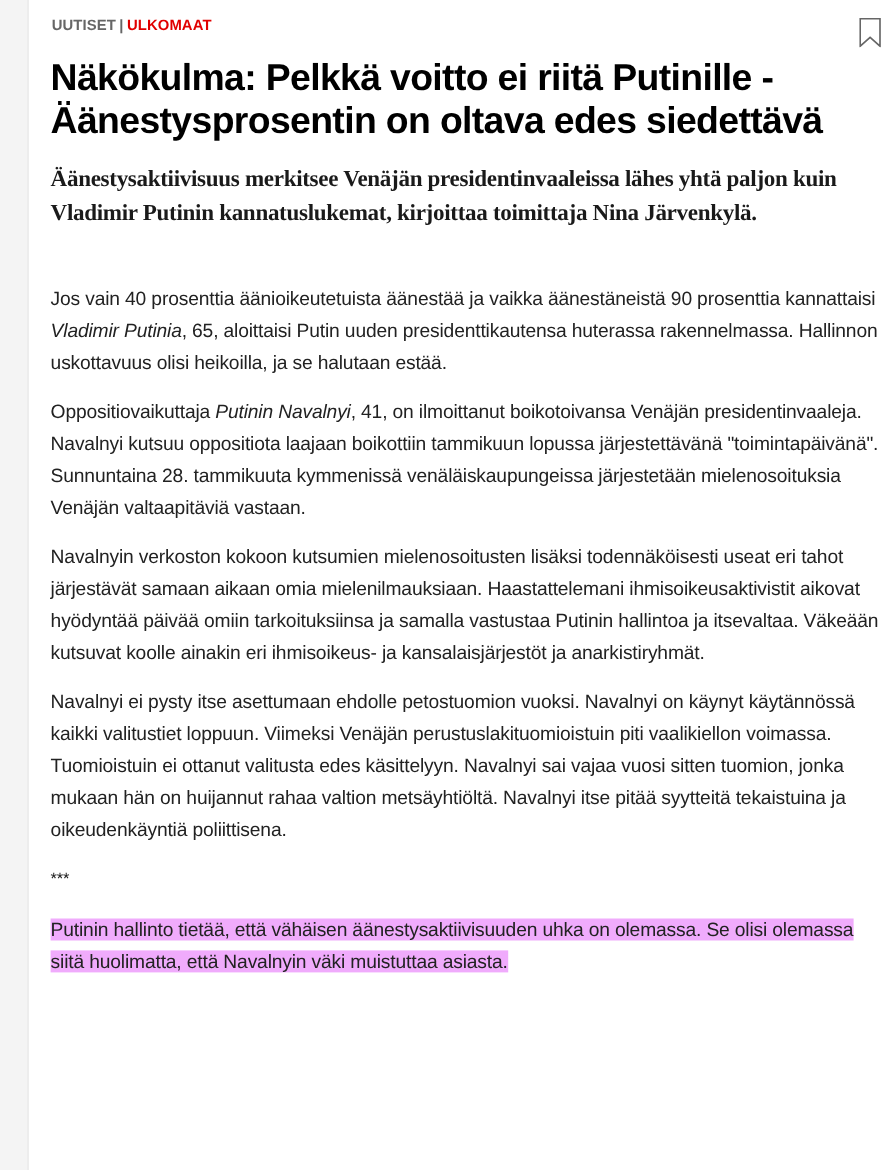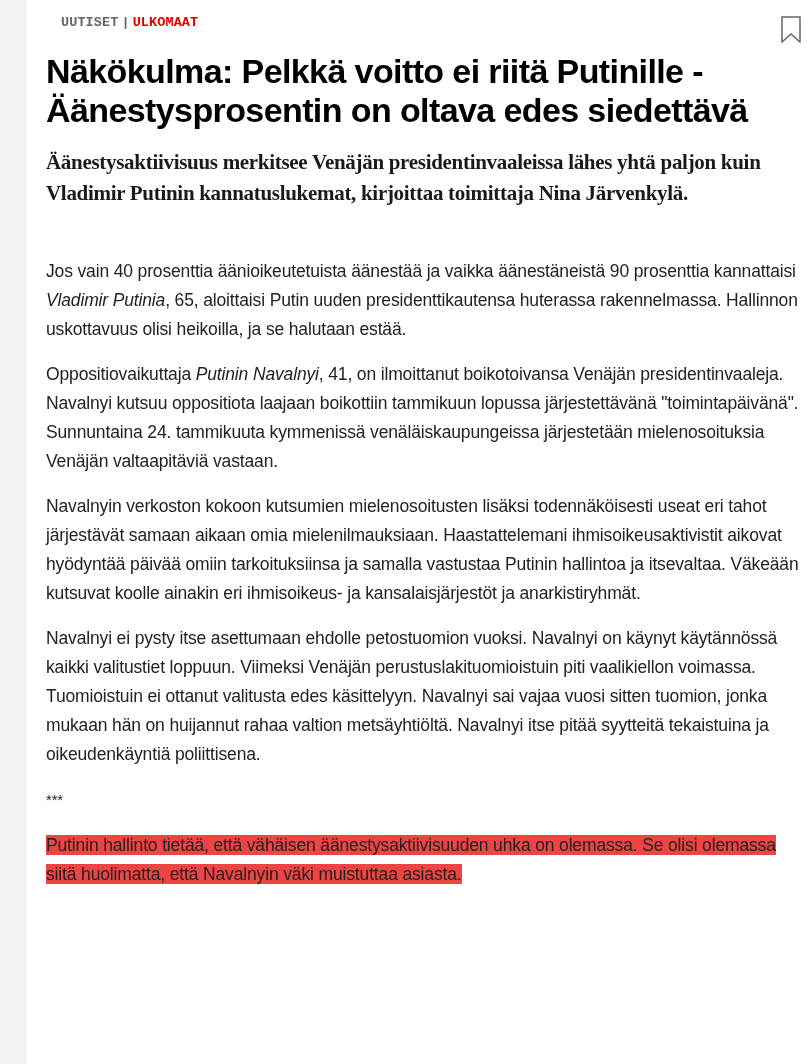--- a/index.html
+++ b/index.html
@@ -11,24 +11,23 @@
     position: relative;
   }
   .left-strip {
     position: absolute; left: 0; top: 0; width: 25px; height: 1064px;
     background: #f4f4f4; border-right: 1px solid #e6e6e6;
   }
   .article {
     position: absolute; left: 46px; top: 0; width: 760px;
   }
   .section-label {
-    position: absolute; top: 15px; left: 15px;
+    position: absolute; top: 15px; left: 1px;
     font-size: 13.5px; font-weight: bold; letter-spacing: 0.1px;
     line-height: 16px;
-    font-family: Liberation Mono, monospace;
   }
   .section-label .main { color: #666666; }
   .section-label .sep { color: #666666; margin: 0 3px; }
   .section-label .sub { color: #e10000; }
   .bookmark {
     position: absolute; top: 16px; left: 735px; width: 20px; height: 27px;
     cursor: pointer;
   }
   .headline {
     position: absolute; top: 52px; left: 0; width: 760px; margin: 0;
@@ -44,21 +43,21 @@
   .body {
     position: absolute; top: 257px; left: 0; width: 760px;
   }
   .body p {
     margin: 0 0 16px 0;
     font-size: 17.5px; line-height: 29px; color: #222222;
     letter-spacing: -0.15px;
   }
   .body p em { font-style: italic; }
   .body p.stars { margin-top: 2px; margin-bottom: 17px; font-size: 15px; }
-  .highlight { background: #ef4444; }
+  .highlight { background: #f0abfc; }
 </style>
 </head>
 <body>
 
 <div class="left-strip"></div>
 
 <article class="article">
   <div class="section-label">
     <span class="main">UUTISET</span><span class="sep">|</span><span class="sub">ULKOMAAT</span>
   </div>
@@ -69,21 +68,21 @@
     </svg>
   </div>
 
   <h1 class="headline">Näkökulma: Pelkkä voitto ei riitä Putinille - Äänestysprosentin on oltava edes siedettävä</h1>
 
   <p class="lede">Äänestysaktiivisuus merkitsee Venäjän presidentinvaaleissa lähes yhtä paljon kuin Vladimir Putinin kannatuslukemat, kirjoittaa toimittaja Nina Järvenkylä.</p>
 
   <div class="body">
     <p><span>Jos vain 40 prosenttia äänioikeutetuista äänestää ja vaikka äänestäneistä 90 prosenttia kannattaisi </span><em>Vladimir Putinia</em><span>, 65, aloittaisi Putin uuden presidenttikautensa huterassa rakennelmassa. Hallinnon uskottavuus olisi heikoilla, ja se halutaan estää.</span></p>
 
-    <p><span>Oppositiovaikuttaja </span><em>Putinin Navalnyi</em><span>, 41, on ilmoittanut boikotoivansa Venäjän presidentinvaaleja. Navalnyi kutsuu oppositiota laajaan boikottiin tammikuun lopussa järjestettävänä "toimintapäivänä". Sunnuntaina 24. tammikuuta kymmenissä venäläiskaupungeissa järjestetään mielenosoituksia Venäjän valtaapitäviä vastaan.</span></p>
+    <p><span>Oppositiovaikuttaja </span><em>Putinin Navalnyi</em><span>, 41, on ilmoittanut boikotoivansa Venäjän presidentinvaaleja. Navalnyi kutsuu oppositiota laajaan boikottiin tammikuun lopussa järjestettävänä "toimintapäivänä". Sunnuntaina 28. tammikuuta kymmenissä venäläiskaupungeissa järjestetään mielenosoituksia Venäjän valtaapitäviä vastaan.</span></p>
 
     <p>Navalnyin verkoston kokoon kutsumien mielenosoitusten lisäksi todennäköisesti useat eri tahot järjestävät samaan aikaan omia mielenilmauksiaan. Haastattelemani ihmisoikeusaktivistit aikovat hyödyntää päivää omiin tarkoituksiinsa ja samalla vastustaa Putinin hallintoa ja itsevaltaa. Väkeään kutsuvat koolle ainakin eri ihmisoikeus- ja kansalaisjärjestöt ja anarkistiryhmät.</p>
 
     <p>Navalnyi ei pysty itse asettumaan ehdolle petostuomion vuoksi. Navalnyi on käynyt käytännössä kaikki valitustiet loppuun. Viimeksi Venäjän perustuslakituomioistuin piti vaalikiellon voimassa. Tuomioistuin ei ottanut valitusta edes käsittelyyn. Navalnyi sai vajaa vuosi sitten tuomion, jonka mukaan hän on huijannut rahaa valtion metsäyhtiöltä. Navalnyi itse pitää syytteitä tekaistuina ja oikeudenkäyntiä poliittisena.</p>
 
     <p class="stars">***</p>
 
     <p><span class="highlight">Putinin hallinto tietää, että vähäisen äänestysaktiivisuuden uhka on olemassa. Se olisi olemassa siitä huolimatta, että Navalnyin väki muistuttaa asiasta.</span></p>
   </div>
 </article>

